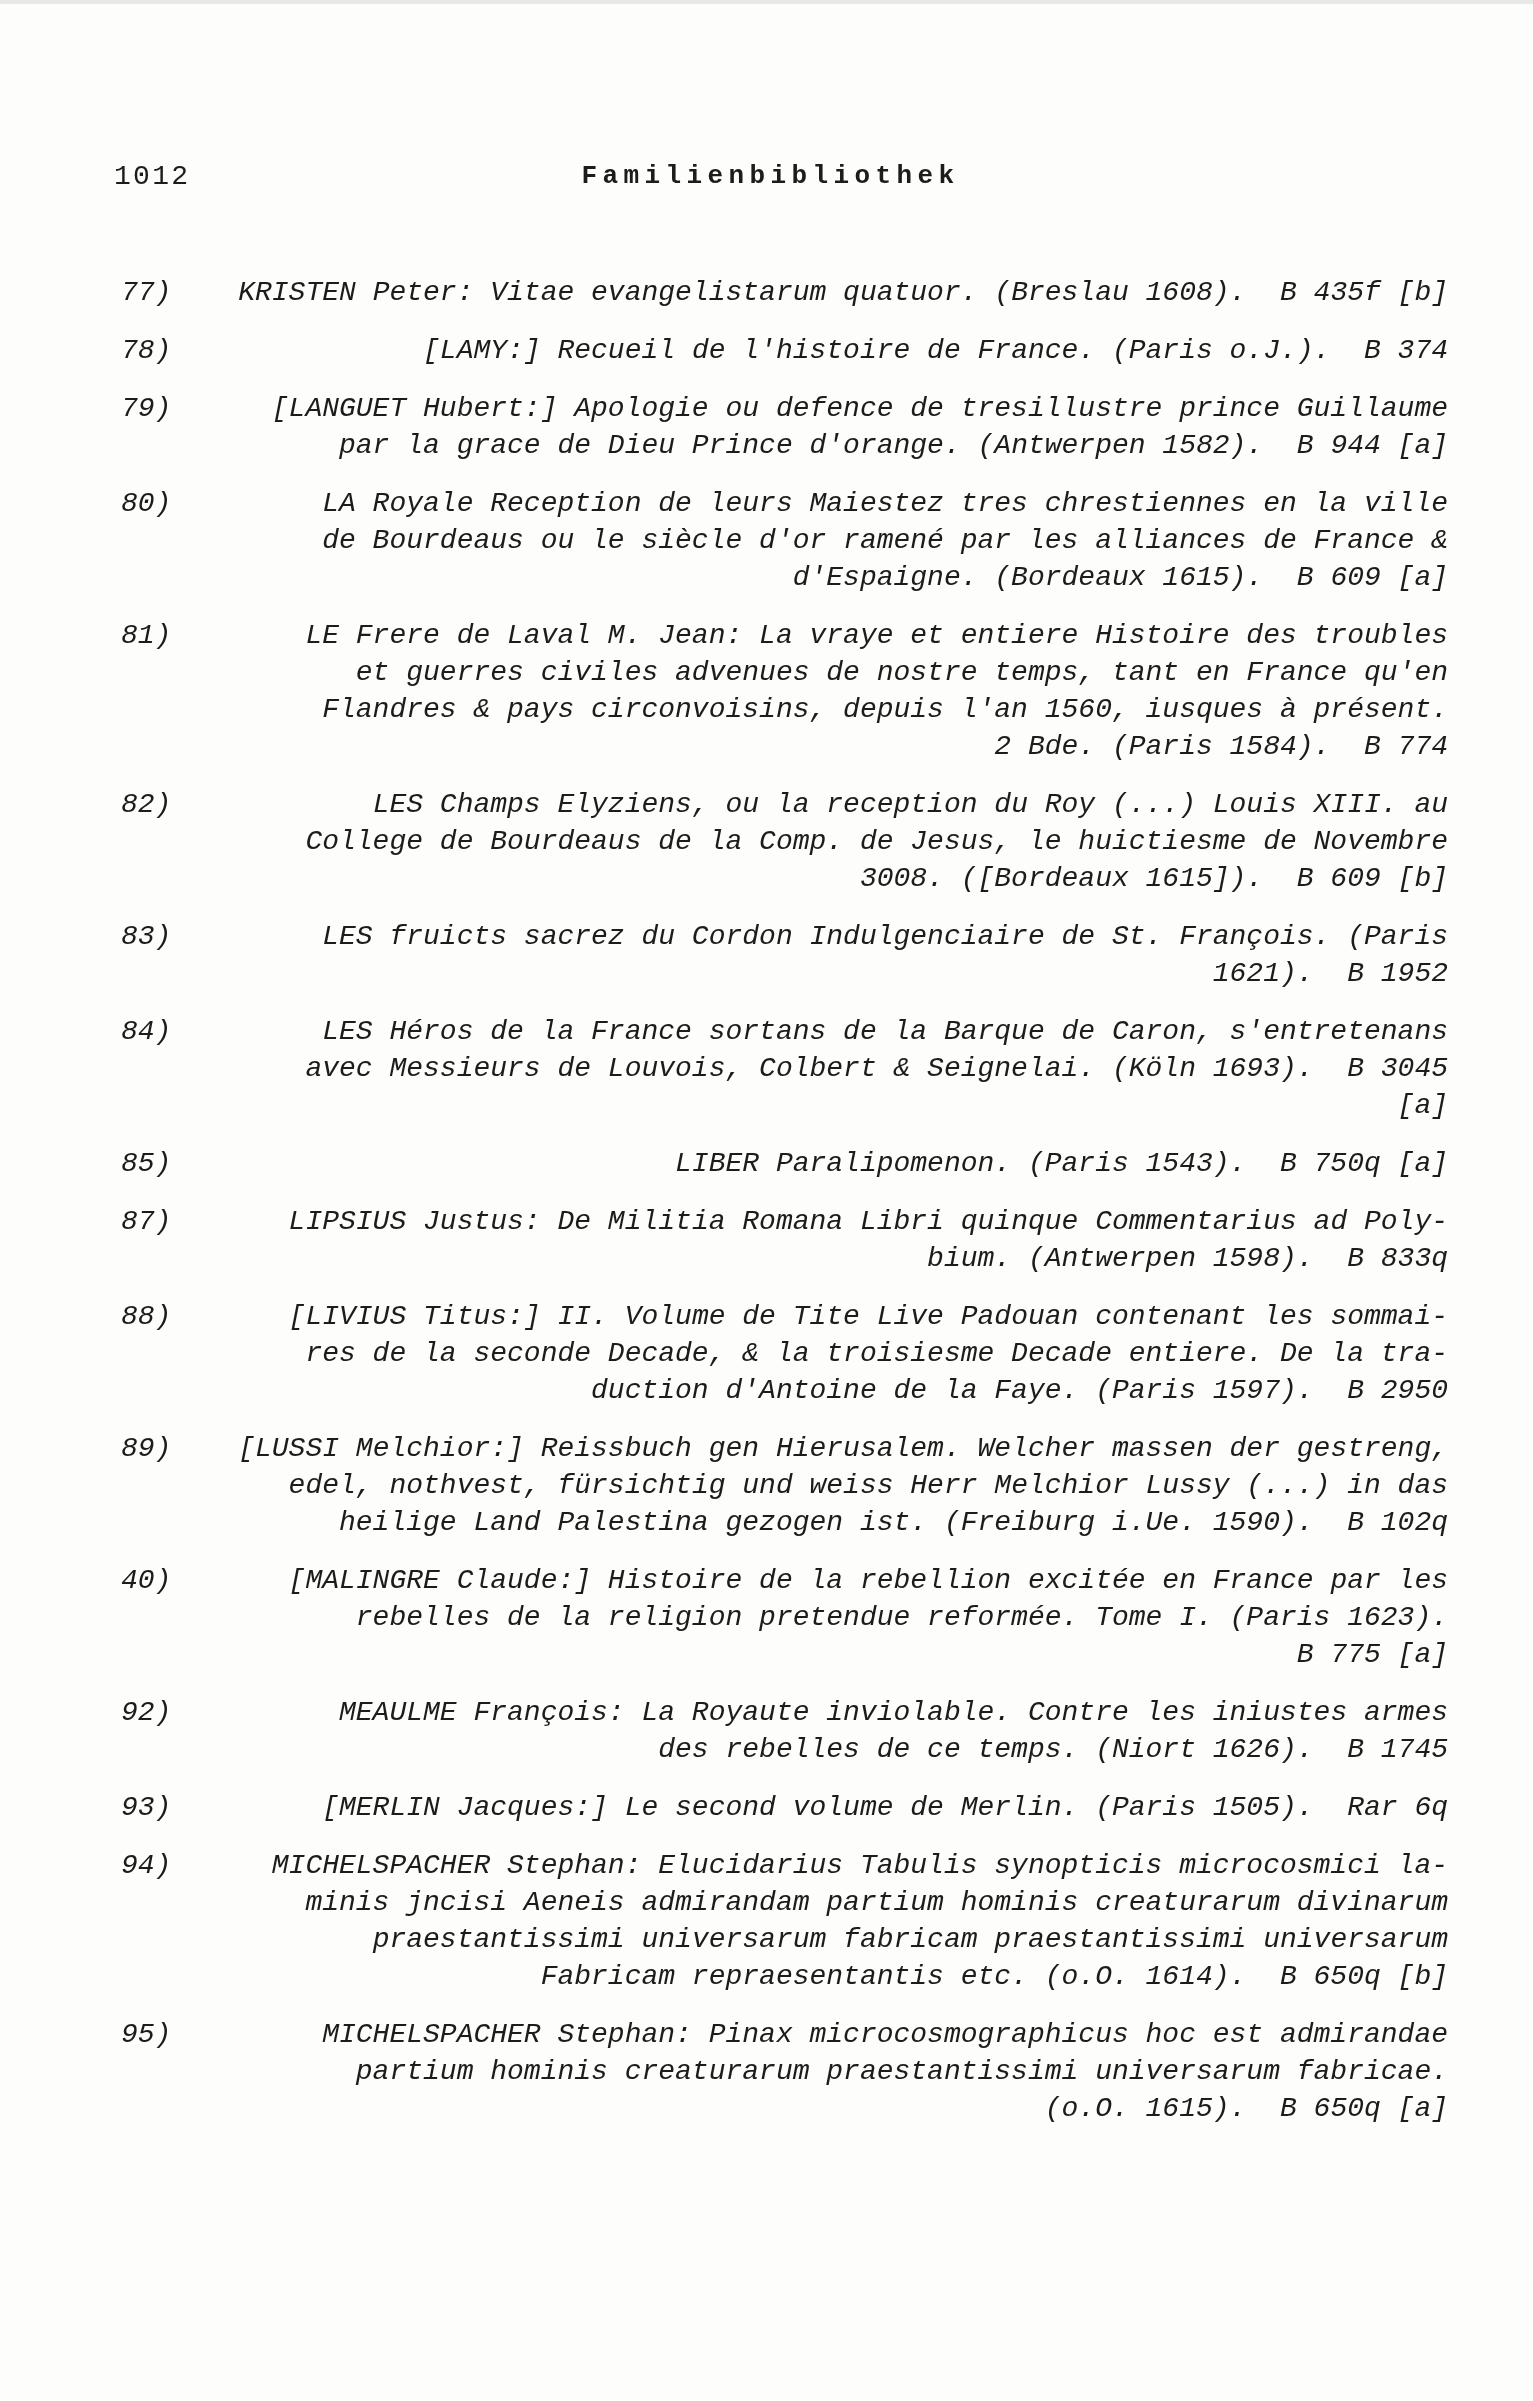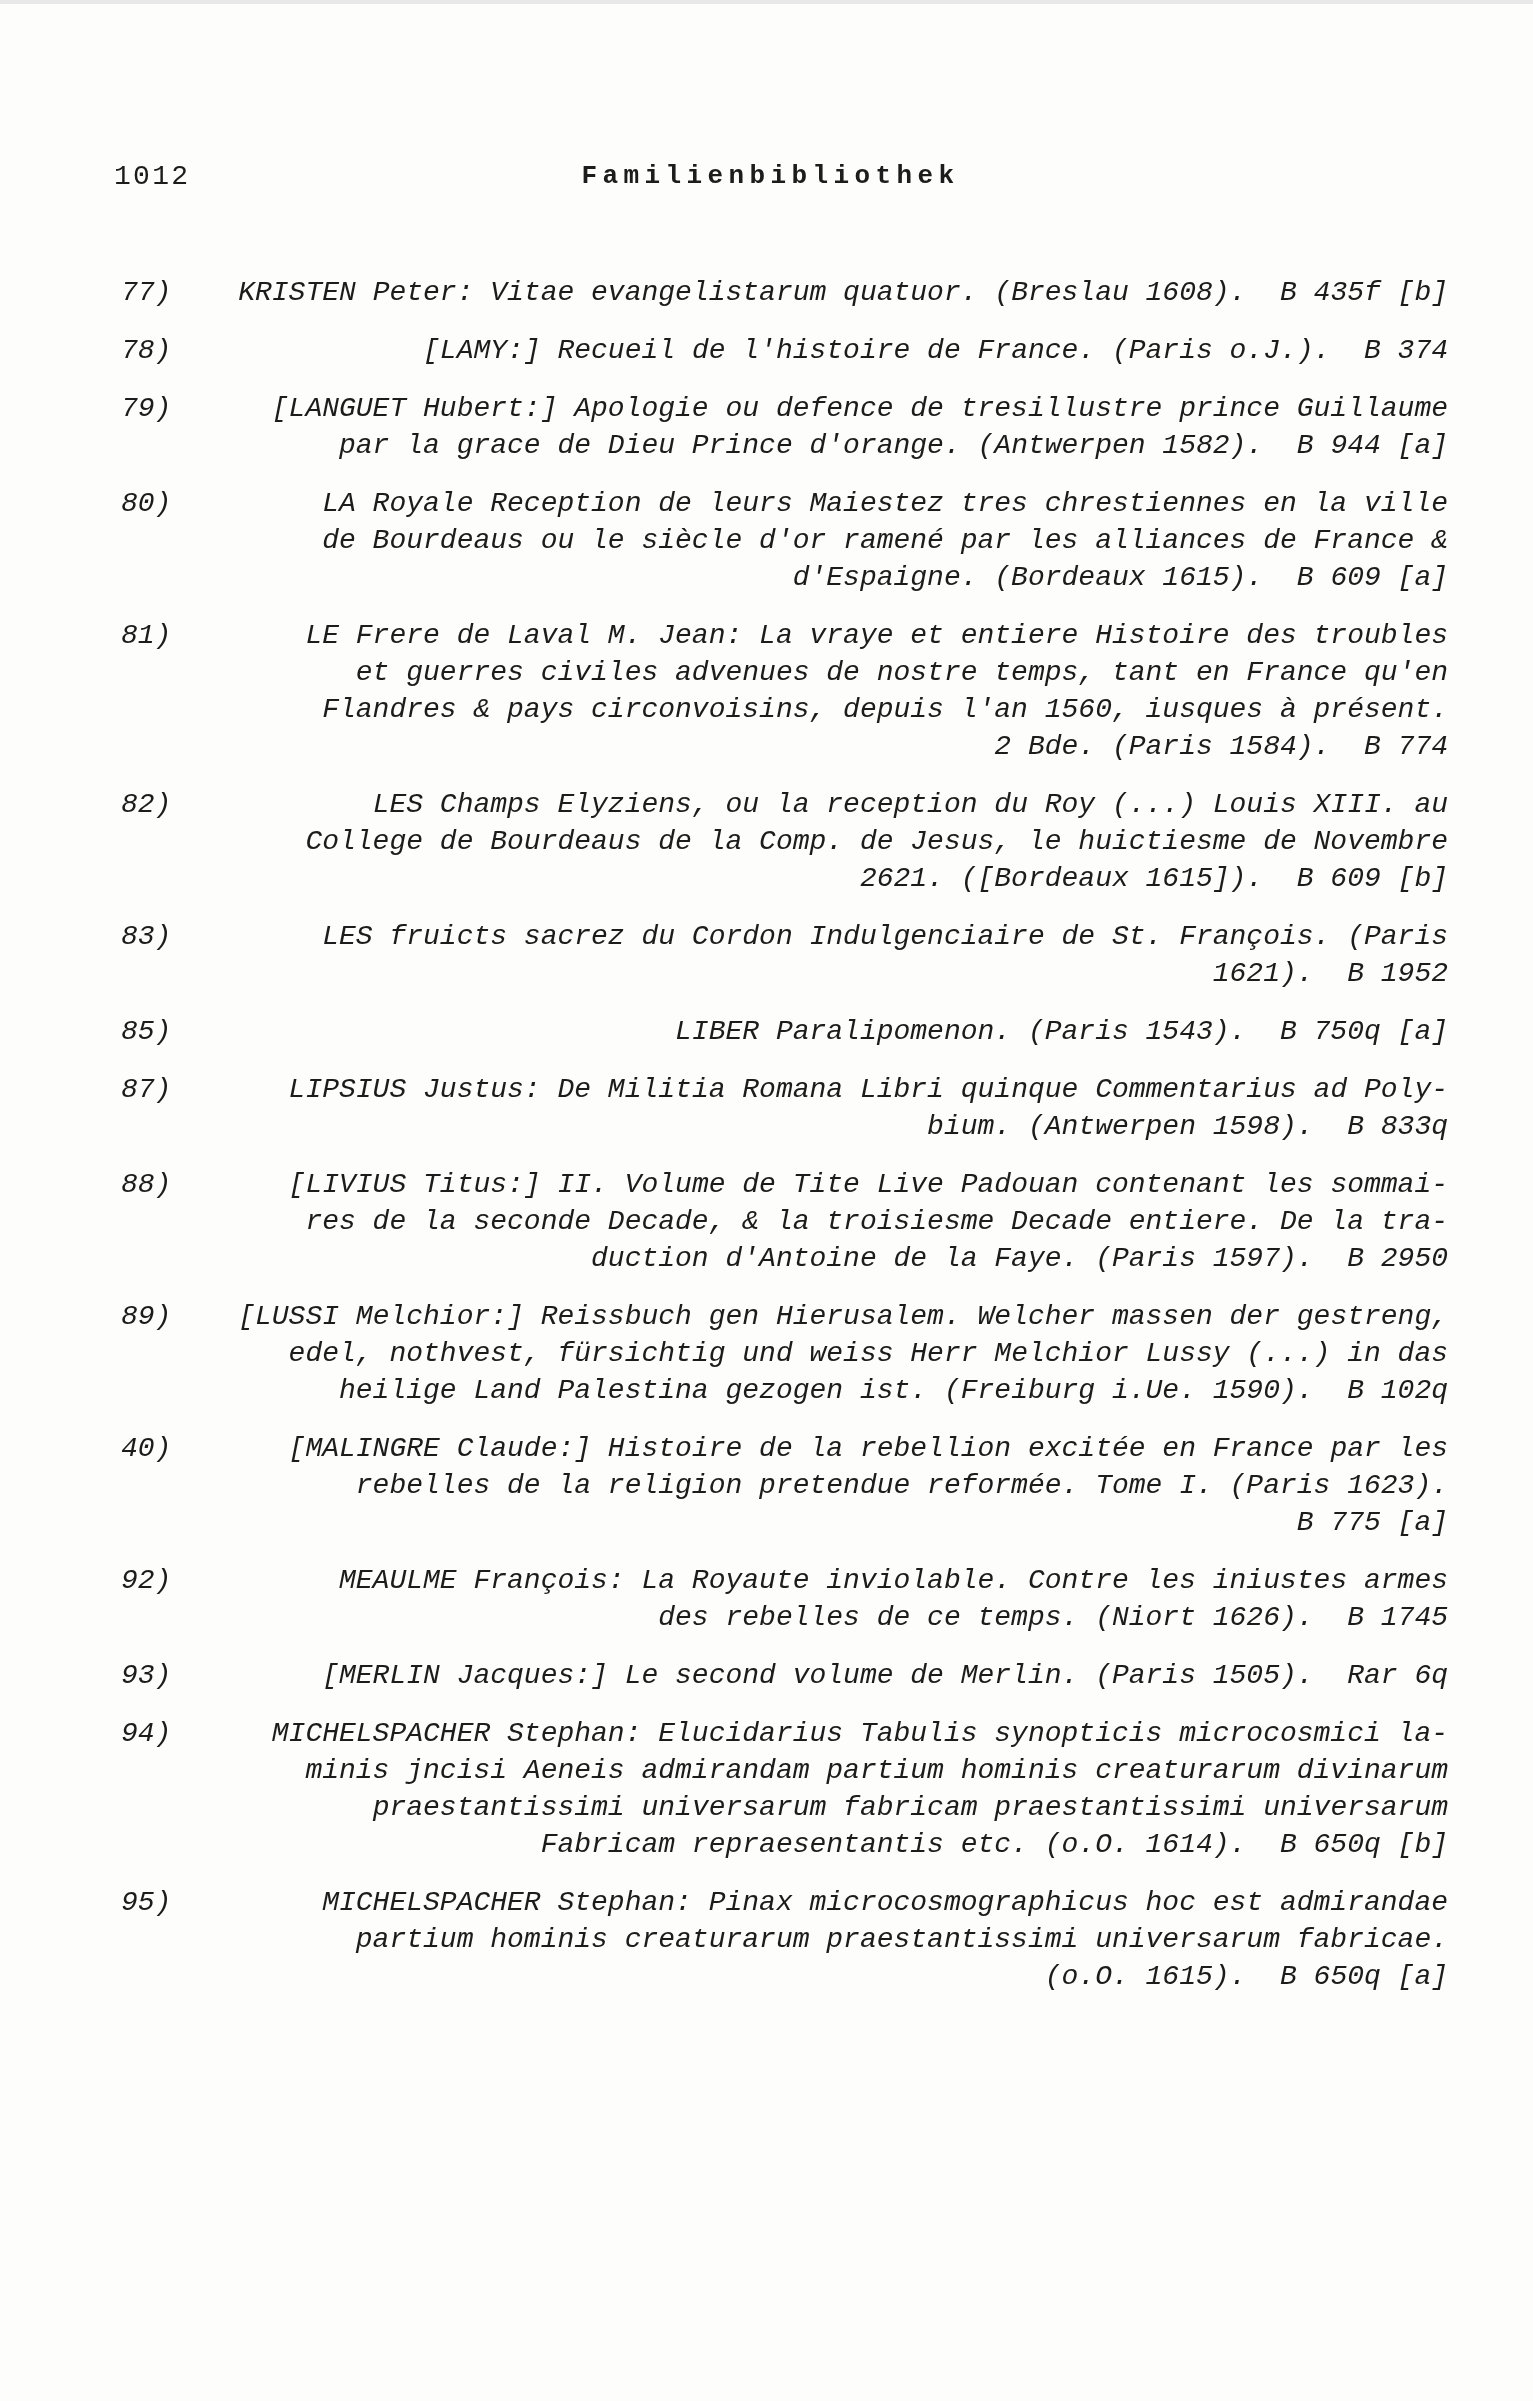--- a/index.html
+++ b/index.html
@@ -106,29 +106,35 @@
     <div class="entry-text">LE Frere de Laval M. Jean: La vraye et entiere Histoire des troubles
 et guerres civiles advenues de nostre temps, tant en France qu'en
 Flandres &amp; pays circonvoisins, depuis l'an 1560, iusques à présent.
 2 Bde. (Paris 1584).  B 774</div>
   </div>
 
   <div class="entry">
     <div class="entry-num">82)</div>
     <div class="entry-text">LES Champs Elyziens, ou la reception du Roy (...) Louis XIII. au
 College de Bourdeaus de la Comp. de Jesus, le huictiesme de Novembre
-2621. ([Bordeaux 1615]).  B 609 [b]</div>
+3008. ([Bordeaux 1615]).  B 609 [b]</div>
   </div>
 
   <div class="entry">
     <div class="entry-num">83)</div>
     <div class="entry-text">LES fruicts sacrez du Cordon Indulgenciaire de St. François. (Paris
 1621).  B 1952</div>
   </div>
 
+  <div class="entry">
+    <div class="entry-num">84)</div>
+    <div class="entry-text">LES Héros de la France sortans de la Barque de Caron, s'entretenans
+avec Messieurs de Louvois, Colbert &amp; Seignelai. (Köln 1693).  B 3045
+[a]</div>
+  </div>
 
   <div class="entry">
     <div class="entry-num">85)</div>
     <div class="entry-text">LIBER Paralipomenon. (Paris 1543).  B 750q [a]</div>
   </div>
 
 
   <div class="entry">
     <div class="entry-num">87)</div>
     <div class="entry-text">LIPSIUS Justus: De Militia Romana Libri quinque Commentarius ad Poly-

